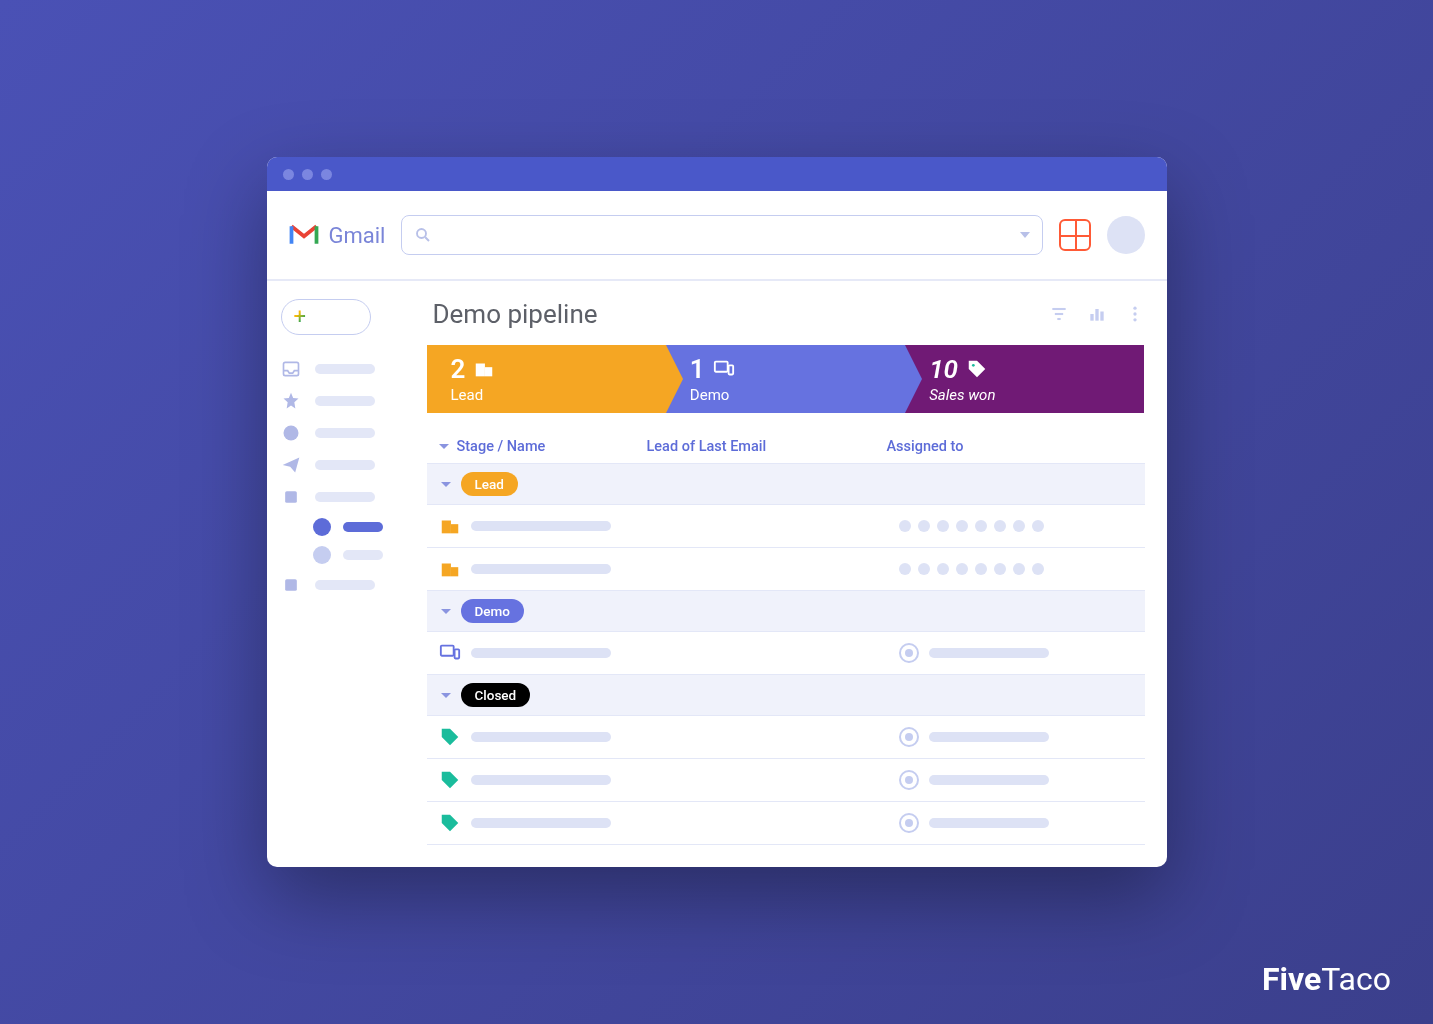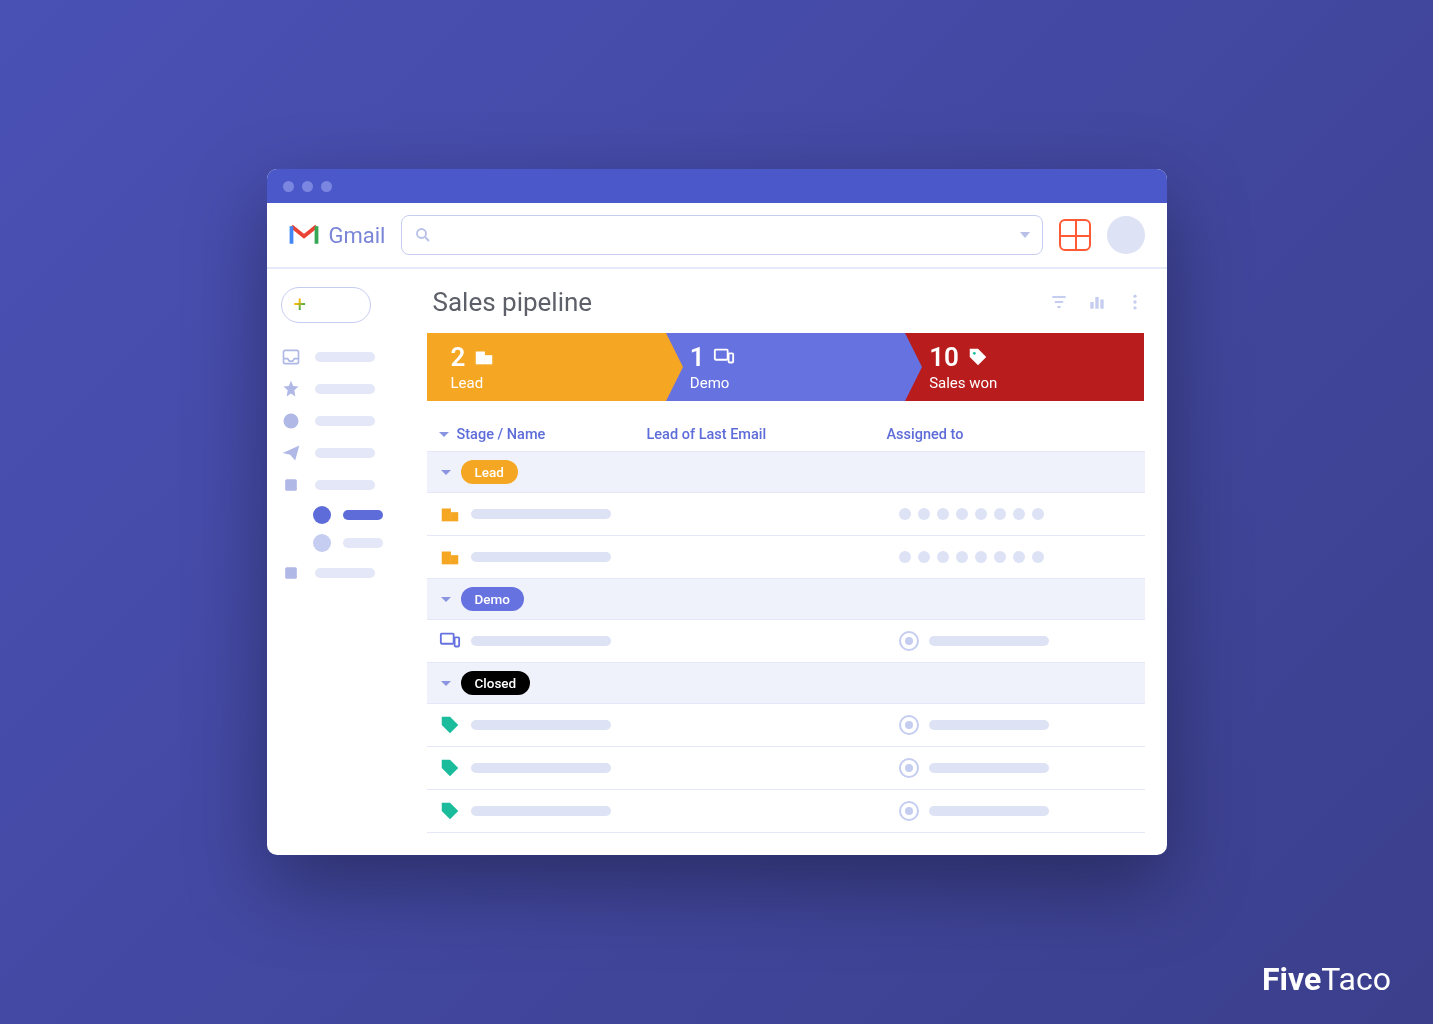--- a/index.html
+++ b/index.html
@@ -24,21 +24,21 @@
   height: 34px;
   display: flex;
   align-items: center;
   padding: 0 16px;
   gap: 8px;
 }
 .dot { width: 11px; height: 11px; border-radius: 50%; background: #7b86e0; }
 .header {
   display: flex;
   align-items: center;
-  padding: 12px 22px;
+  padding: 24px 22px;
   gap: 16px;
   border-bottom: 2px solid #e6e9f7;
 }
 .logo-wrap { display: flex; align-items: center; gap: 10px; }
 .gmail-logo svg { width: 30px; height: 24px; display:block; }
 .gmail-text { color: #7a85d8; font-size: 22px; font-weight: 400; }
 .search-box {
   flex: 1;
   height: 40px;
   border: 1.5px solid #c5cdf0;
@@ -87,21 +87,21 @@
 .main { flex:1; padding: 18px 22px 22px 0; }
 .main-header { display:flex; align-items:center; justify-content:space-between; margin-bottom:16px; padding-left:6px; }
 .main-title { font-size: 26px; color:#5d6068; font-weight:400; }
 .main-actions { display:flex; gap:18px; color:#c5cdf0; }
 .main-actions svg { width:20px; height:20px; }
 
 .stages { display:flex; height:68px; }
 .stage { flex:1; position:relative; color:#fff; padding:10px 24px; display:flex; flex-direction:column; justify-content:center; }
 .stage-yellow { background:#f5a623; }
 .stage-blue { background:#6672e0; }
-.stage-teal { background:#b91c1c; }
+.stage-teal { background:#701a75;font-style:italic; }
 .stage::after {
   content:''; position:absolute; right:-17px; top:0; width:0; height:0;
   border-top:34px solid transparent; border-bottom:34px solid transparent;
   z-index:2;
 }
 .stage-yellow::after { border-left:17px solid #f5a623; }
 .stage-blue::after { border-left:17px solid #6672e0; }
 .stage-teal::after { display:none; }
 .stage-top { display:flex; align-items:center; gap:8px; }
 .stage-num { font-size:26px; font-weight:600; }
@@ -216,21 +216,21 @@
       <div class="nav-item">
         <svg class="nav-icon" viewBox="0 0 24 24" fill="currentColor">
             <rect x="5" y="5" width="14" height="14" rx="2"></rect>
           </svg>
         <span class="nav-bar"></span>
       </div>
     </div>
 
     <div class="main">
       <div class="main-header">
-        <div class="main-title">Sales pipeline</div>
+        <div class="main-title">Demo pipeline</div>
         <div class="main-actions">
           <svg viewBox="0 0 24 24" fill="none" stroke="currentColor" stroke-width="2.5">
               <line x1="4" y1="6" x2="20" y2="6"></line>
               <line x1="7" y1="12" x2="17" y2="12"></line>
               <line x1="10" y1="18" x2="14" y2="18"></line>
             </svg>
           <svg viewBox="0 0 24 24" fill="currentColor">
               <rect x="4" y="12" width="4" height="8"></rect>
               <rect x="10" y="6" width="4" height="14"></rect>
               <rect x="16" y="9" width="4" height="11"></rect>

